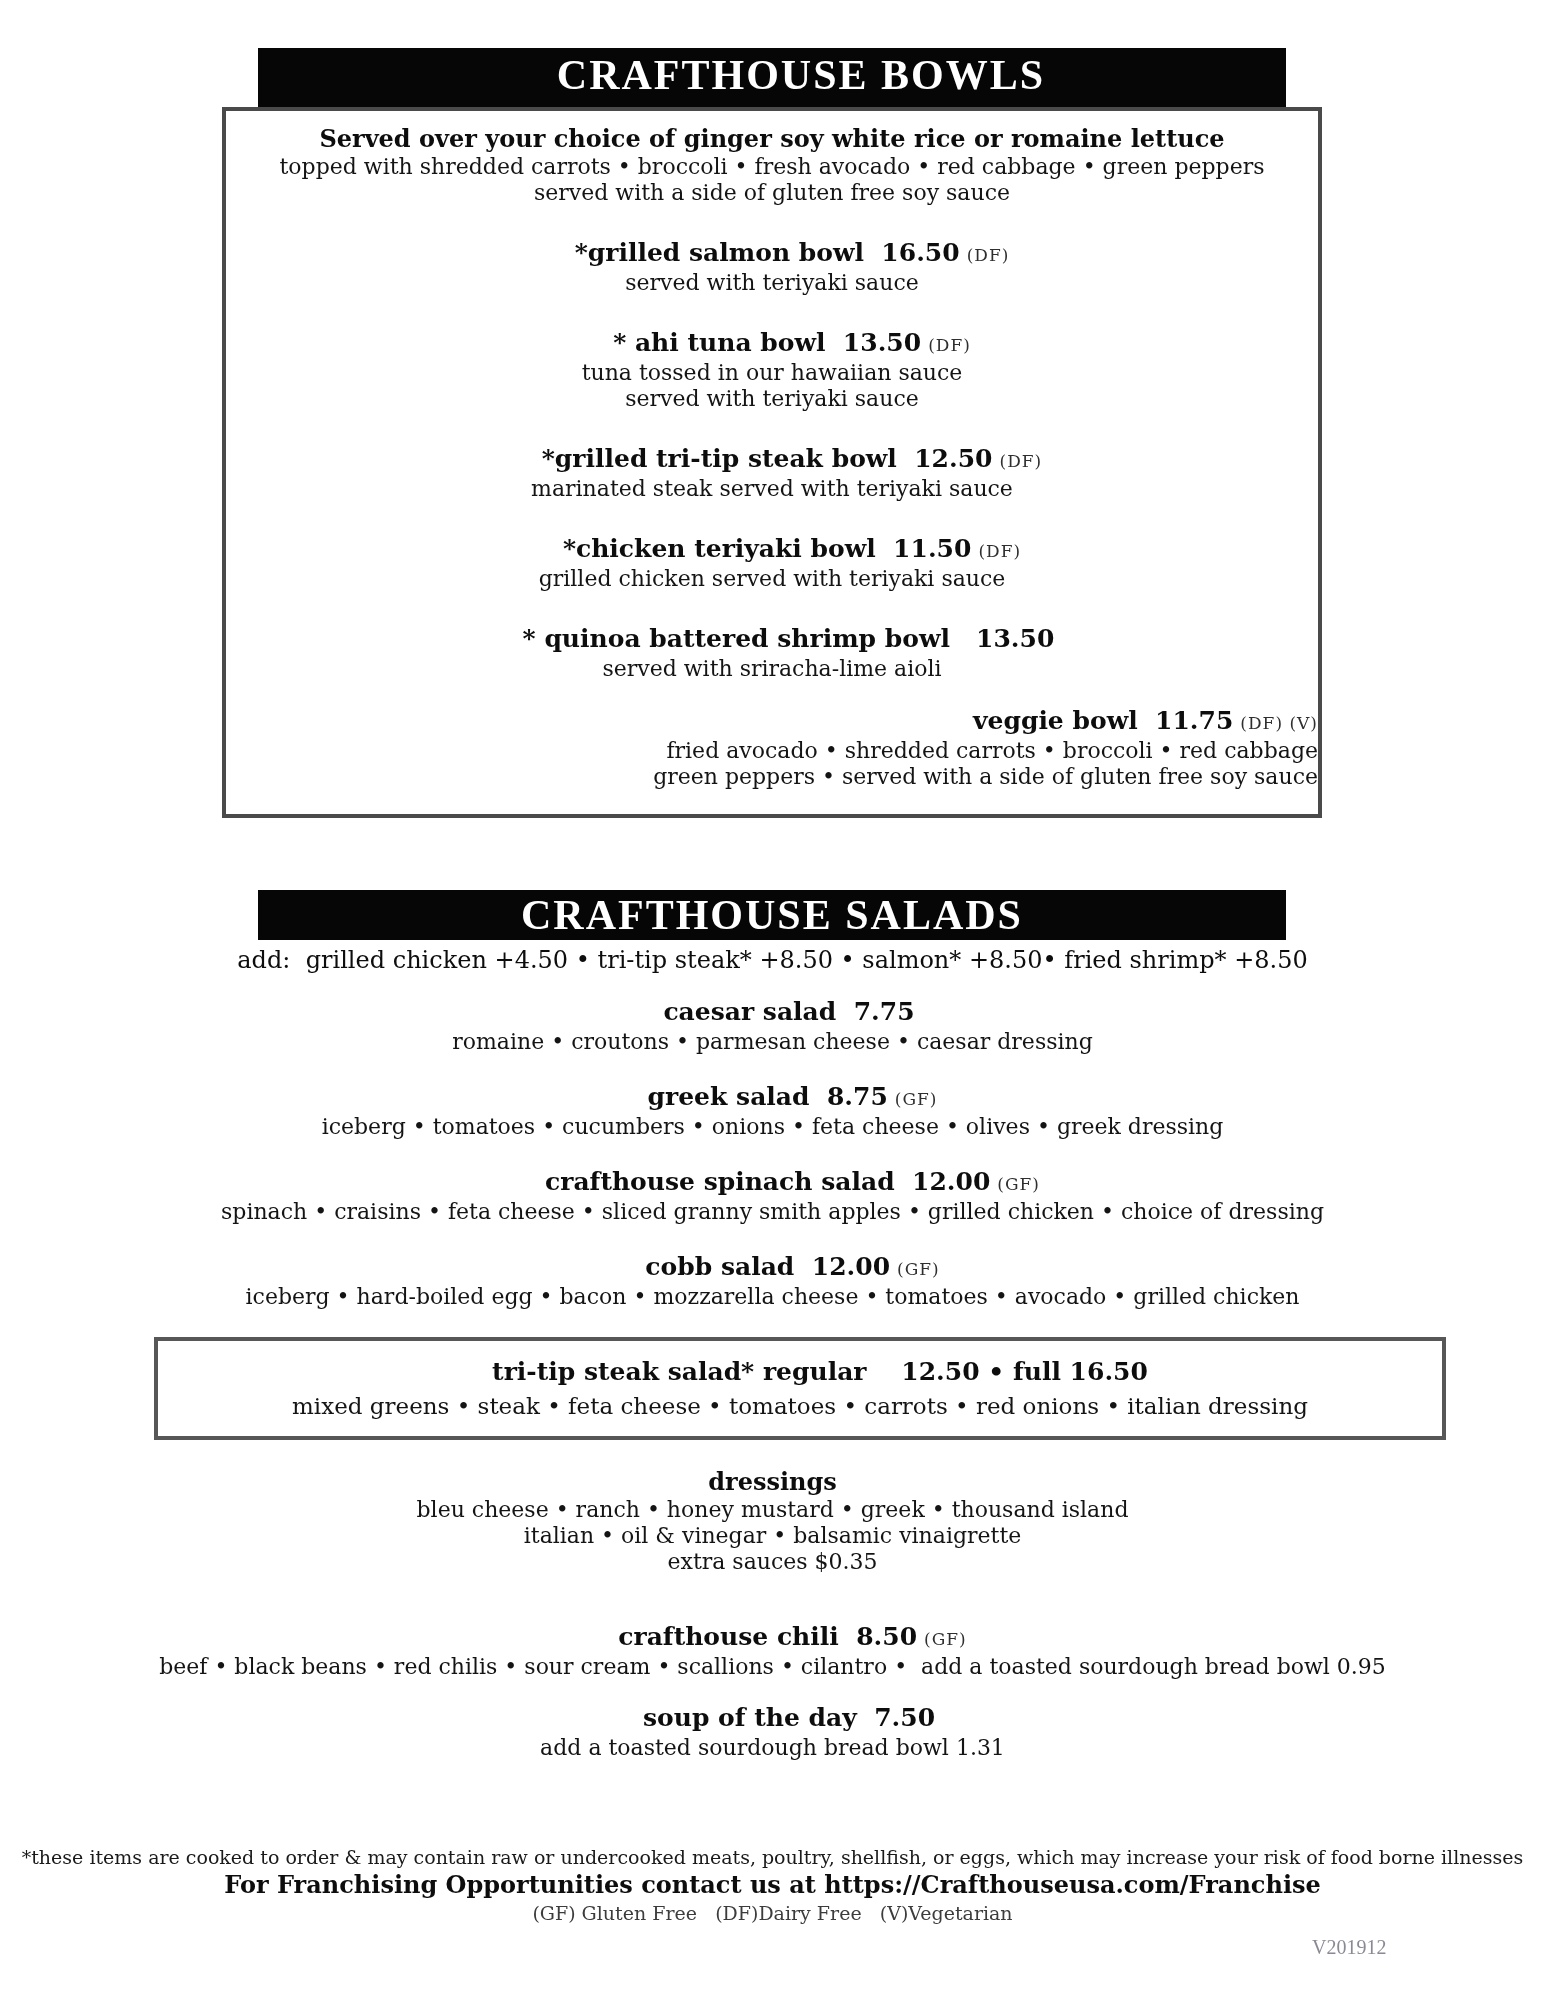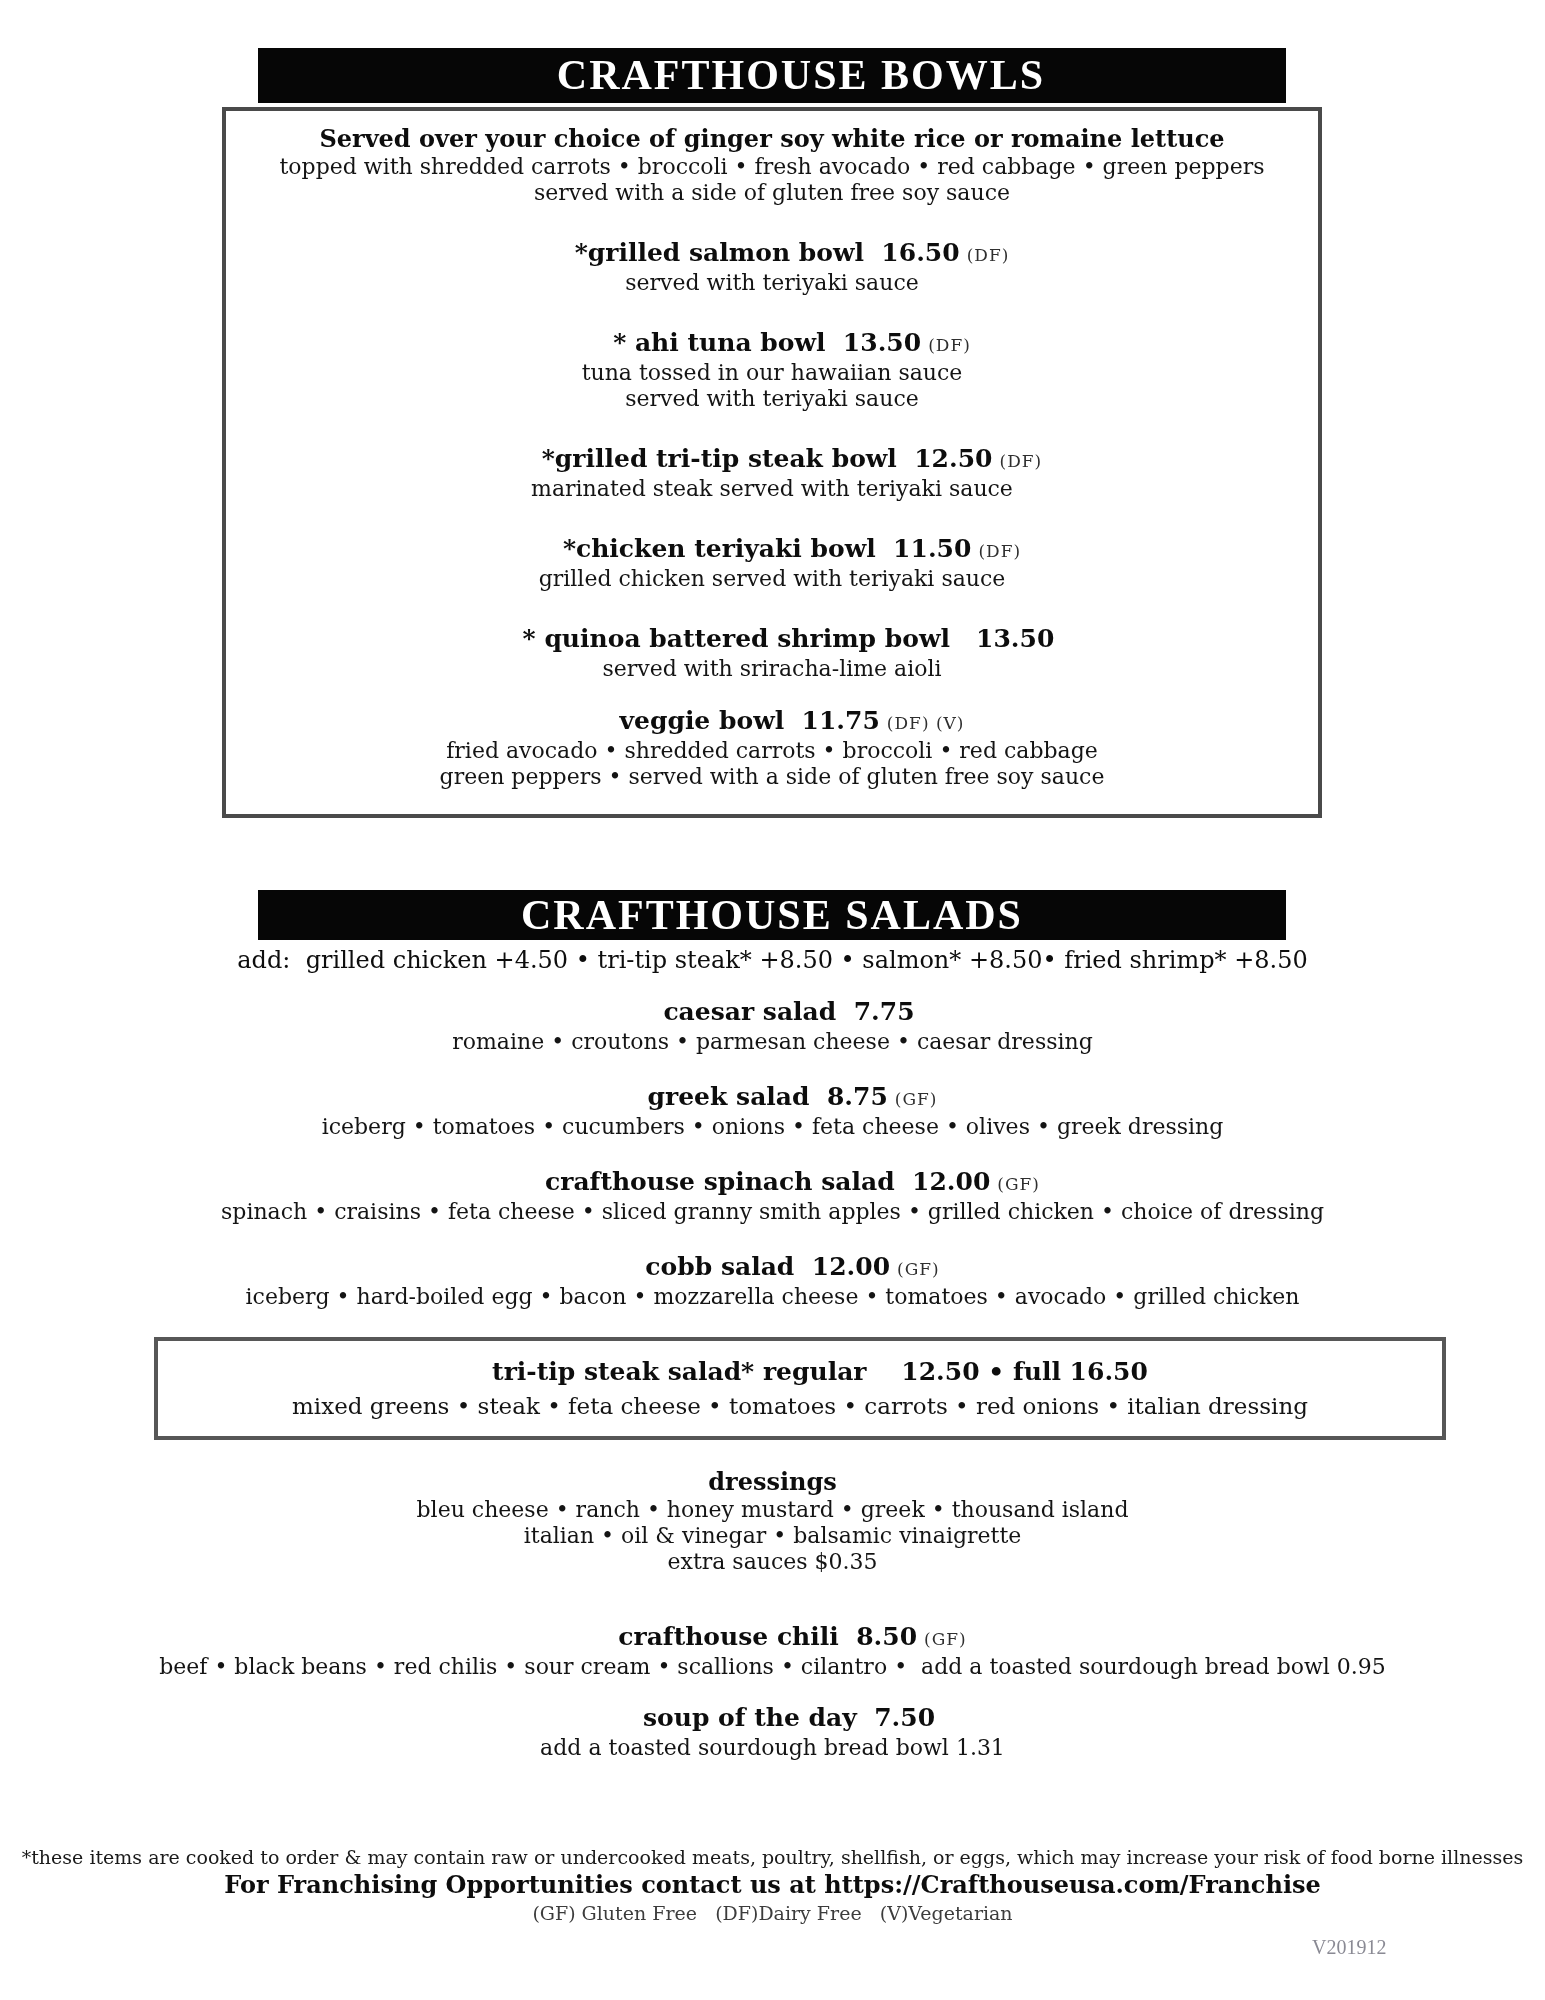--- a/index.html
+++ b/index.html
@@ -6,31 +6,31 @@
   html,body { background:#ffffff; }
   .page {
     position:relative; width:1545px; height:2000px; background:#ffffff;
     font-family:"DejaVu Serif", serif; color:#0d0d0d; overflow:hidden;
   }
   .bar {
     position:absolute; left:258px; width:1028px; background:#060606; color:#ffffff;
     font-family:"Liberation Serif", serif; font-weight:bold; letter-spacing:2px;
     text-align:center;
   }
-  .bar-bowls  { top:48px;  height:55px; line-height:55px; font-size:42px; padding-left:58px; }
+  .bar-bowls  { top:48px;  height:62px; line-height:55px; font-size:42px; padding-left:58px; }
   .bar-salads { top:890px; height:50px; line-height:50px; font-size:42px; }
   .boxed { position:absolute; background:#ffffff; text-align:center; }
   .bowls-box  { left:222px; top:107px;  width:1100px; height:711px; border:4px solid #4a4a4a; padding-top:13px; }
   .tritip-box { left:154px; top:1337px; width:1292px; height:103px; border:4px solid #575757; padding-top:16px; }
   .intro-bold { font-weight:bold; font-size:24px; line-height:30px; }
   .desc { font-size:22px; line-height:26px; color:#141414; }
   .item-name { font-size:25px; font-weight:bold; line-height:30px;padding-left:40px; }
   .tag { font-weight:normal; font-size:17px; color:#2f2f2f; margin-left:7px; letter-spacing:1px; }
   .bowl-item { margin-top:32px; }
-  .bowl-item.last { margin-top:24px; }
+  .bowl-item.last { margin-top:24px;text-align:right; }
   .block { position:absolute; left:0; width:1545px; text-align:center; }
   .add-line { font-size:24px; line-height:28px; }
   .dress-title { font-size:24px; font-weight:bold; line-height:30px; }
   .footnote { font-size:19px; line-height:24px; color:#1a1a1a; }
   .franchise { font-size:24px; font-weight:bold; line-height:28px; }
   .legend { font-size:19px; line-height:24px; color:#3c3c3c; }
   .version {
     position:absolute; left:1312px; top:1936px; font-size:20px;
     font-family:"Liberation Serif", serif; color:#8a8a94;
   }

